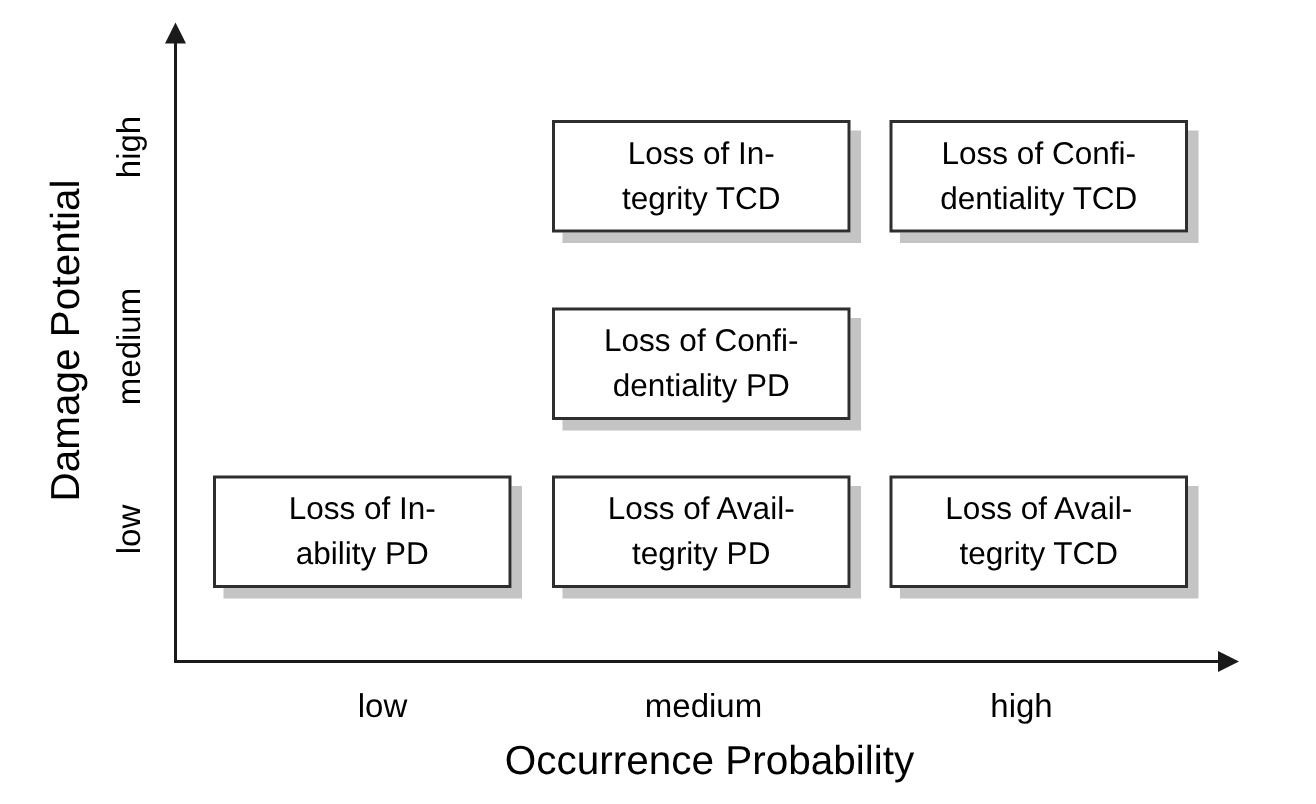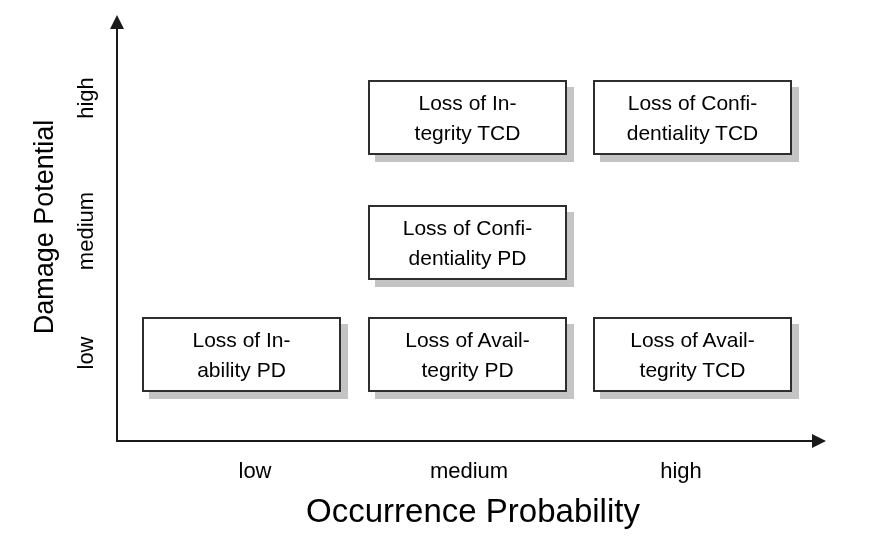--- a/index.html
+++ b/index.html
@@ -64,21 +64,21 @@
   }
   .y-tick.high   { top: 98px; }
   .y-tick.medium { top: 231px; }
   .y-tick.low    { top: 353px; }
 
   
   .x-title {
     position: absolute;
     left: 473px; top: 492px;
     transform: translateX(-50%);
-    font-size: 33px;
+    font-size: 27px;
     white-space: nowrap;
   }
   .y-title {
     position: absolute;
     left: 44px; top: 227px;
     transform: translate(-50%, -50%) rotate(-90deg);
     font-size: 27px;
     white-space: nowrap;
   }
 

